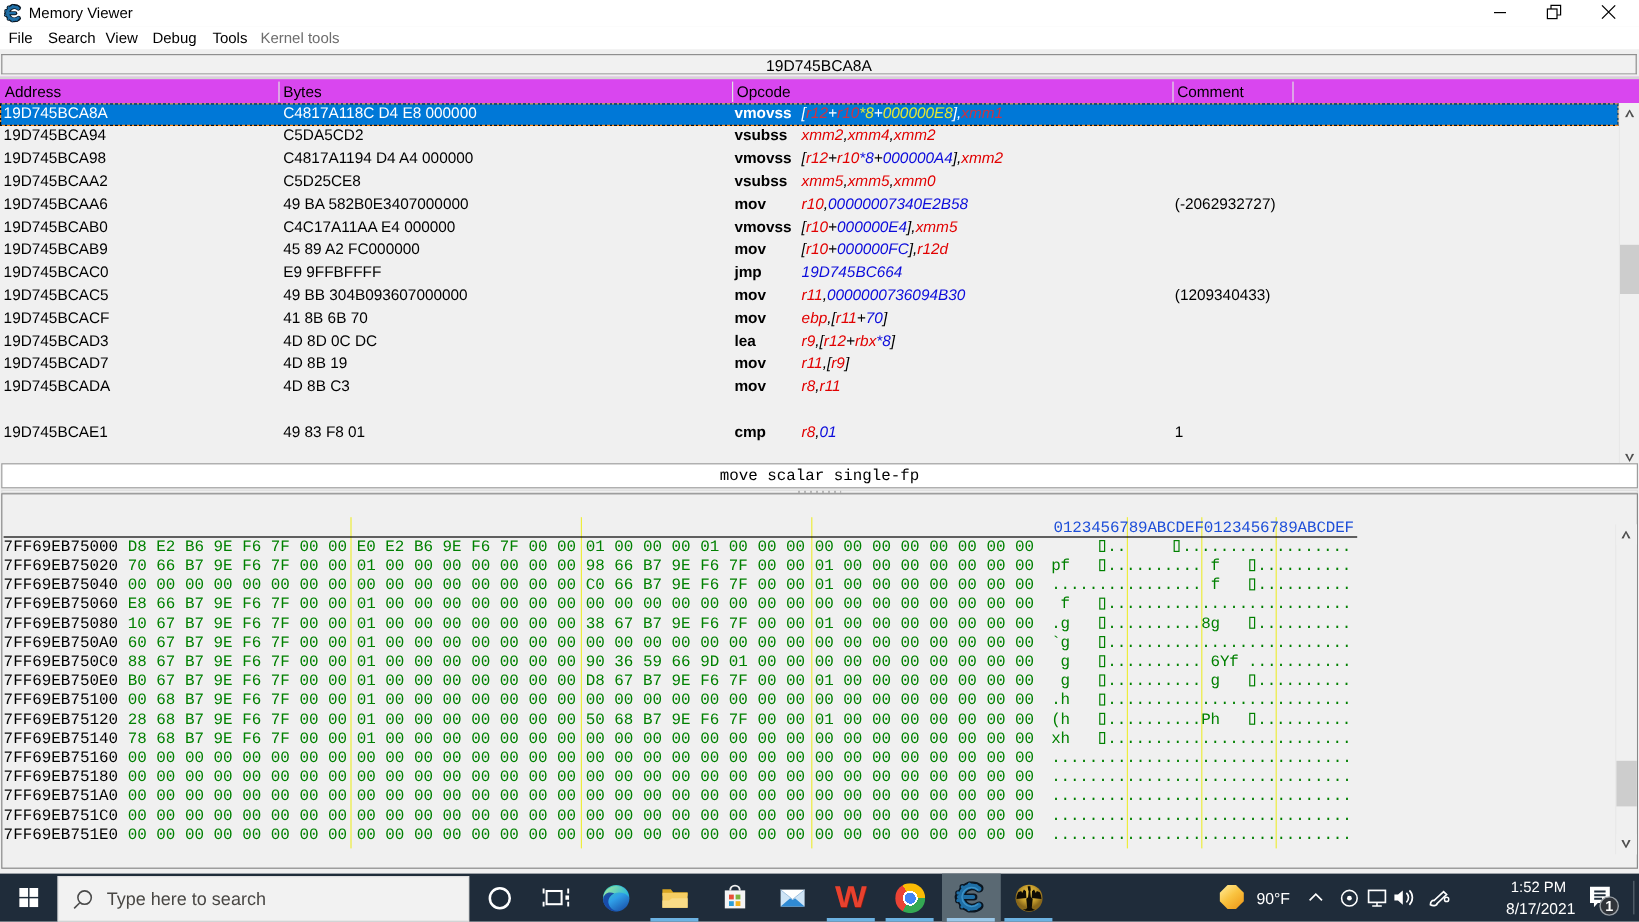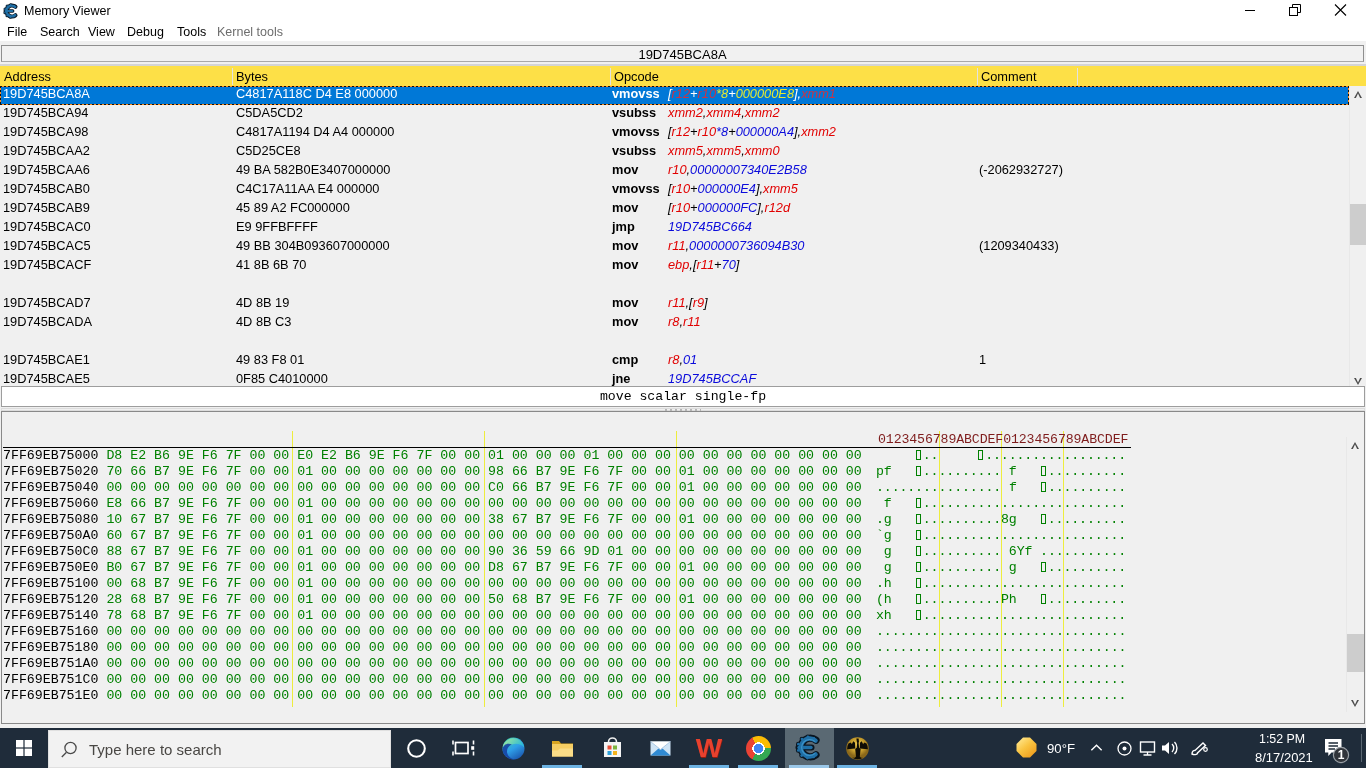--- a/index.html
+++ b/index.html
@@ -4,21 +4,21 @@
 html,body { width:1366px; height:768px; overflow:hidden; background:#f0f0f0;
   font-family:"Liberation Sans",sans-serif; }
 .abs { position:absolute; }
 #titlebar { position:absolute; left:0; top:0; width:1366px; height:22px; background:#fff; }
 #title { position:absolute; left:24px; top:4px; font-size:12.5px; color:#000; }
 #menubar { position:absolute; left:0; top:22px; width:1366px; height:19px; background:#fff; font-size:12.5px; color:#000; }
 #menubar span { position:absolute; top:3px;text-align:right; }
 #addrbox { position:absolute; left:1px; top:45px; width:1363px; height:17px; background:#f1f1f1;
   border:1px solid #8f8f8f; border-bottom-color:#a8a8a8; }
 #addrbox div { text-align:center; font-size:13px; margin-top:1px; }
-#colhead { position:absolute; left:0; top:64px; width:1366px; height:22px; background:#fde047; border-top:2px solid #d4d4d4; }
+#colhead { position:absolute; left:0; top:64px; width:1366px; height:22px; background:#d946ef; border-top:2px solid #d4d4d4; }
 #colhead span { position:absolute; top:3px; font-size:12.8px; color:#000; }
 #colhead i { position:absolute; top:2px; width:1px; height:17px; background:#e2e2e2; }
 #dlist { position:absolute; left:0; top:85.5px; width:1349px; height:301px; background:#f0f0f0; overflow:hidden; }
 .dr { position:absolute; left:0; width:1349px; height:19px; font-size:12.8px; }
 .dr > span { position:absolute; top:0px; white-space:pre; }
 .da { left:3px; color:#000; }
 .db { left:236px; color:#000; }
 .dm { left:612px; font-weight:bold; color:#000; }
 .do { left:668px; color:#000;font-style:italic; }
 .dcm { left:979px; color:#000; }
@@ -183,44 +183,44 @@
       <span class="dm">mov</span>
       <span class="do"><span class="r">r11</span>,<span class="b">0000000736094B30</span></span>
       <span class="dcm">(1209340433)</span>
     </div>
 <div class="dr" style="top:171.5px">
       <span class="da">19D745BCACF</span>
       <span class="db">41 8B 6B 70</span>
       <span class="dm">mov</span>
       <span class="do"><span class="r">ebp</span>,[<span class="r">r11</span>+<span class="b">70</span>]</span>
     </div>
+<div class="dr" style="top:190.5px">
+      <span class="da">19D745BCAD3</span>
+      <span class="db">4D 8D 0C DC</span>
+      <span class="dm">lea</span>
+      <span class="do"><span class="r">r9</span>,[<span class="r">r12</span>+<span class="r">rbx</span><span class="b">*</span><span class="b">8</span>]</span>
+    </div>
 <div class="dr" style="top:209.5px">
       <span class="da">19D745BCAD7</span>
       <span class="db">4D 8B 19</span>
       <span class="dm">mov</span>
       <span class="do"><span class="r">r11</span>,[<span class="r">r9</span>]</span>
     </div>
 <div class="dr" style="top:228.5px">
       <span class="da">19D745BCADA</span>
       <span class="db">4D 8B C3</span>
       <span class="dm">mov</span>
       <span class="do"><span class="r">r8</span>,<span class="r">r11</span></span>
     </div>
 <div class="dr" style="top:266.5px">
       <span class="da">19D745BCAE1</span>
       <span class="db">49 83 F8 01</span>
       <span class="dm">cmp</span>
       <span class="do"><span class="r">r8</span>,<span class="b">01</span></span>
       <span class="dcm">1</span>
-    </div>
-<div class="dr" style="top:285.5px">
-      <span class="da">19D745BCAE5</span>
-      <span class="db">0F85 C4010000</span>
-      <span class="dm">jne</span>
-      <span class="do"><span class="b">19D745BCCAF</span></span>
     </div>
 </div>
 
 <div class="sbar" style="left:1349px;top:86px;width:17px;height:304px">
  <div class="sbtn" style="top:0">
       <div class="tri-u"></div>
     </div>
  <div class="sbtn" style="bottom:0">
       <div class="tri-d"></div>
     </div>
@@ -233,21 +233,21 @@
 <div class="abs" style="left:1px;top:407.5px;width:1364px;height:3px;border:1px solid #dcdcdc;background:#f0f0f0"></div>
 <div id="grip"></div>
 
 <div id="hexpanel">
  <div class="yline" style="left:290px"></div>
  <div class="yline" style="left:482px"></div>
  <div class="yline" style="left:674px"></div>
  <div class="yline" style="left:937px"></div>
  <div class="yline" style="left:999px"></div>
  <div class="yline" style="left:1060.5px"></div>
- <div class="hxa" style="top:19.5px;color:#7f1d1d">0123456789ABCDEF0123456789ABCDEF</div>
+ <div class="hxa" style="top:19.5px;color:#1d4ed8">0123456789ABCDEF0123456789ABCDEF</div>
  <div id="hexunderline"></div>
 </div>
 <div class="hxr" style="top:447.8px"><span class="ha">7FF69EB75000</span> <span class="hg">D8 E2 B6 9E F6 7F 00 00 E0 E2 B6 9E F6 7F 00 00 01 00 00 00 01 00 00 00 00 00 00 00 00 00 00 00</span></div>
 <div class="hxa" style="top:447.8px">     <i class="bx"></i>..     <i class="bx"></i>..................</div>
 <div class="hxr" style="top:463.8px"><span class="ha">7FF69EB75020</span> <span class="hg">70 66 B7 9E F6 7F 00 00 01 00 00 00 00 00 00 00 98 66 B7 9E F6 7F 00 00 01 00 00 00 00 00 00 00</span></div>
 <div class="hxa" style="top:463.8px">pf   <i class="bx"></i>.......... f   <i class="bx"></i>..........</div>
 <div class="hxr" style="top:479.8px"><span class="ha">7FF69EB75040</span> <span class="hg">00 00 00 00 00 00 00 00 00 00 00 00 00 00 00 00 C0 66 B7 9E F6 7F 00 00 01 00 00 00 00 00 00 00</span></div>
 <div class="hxa" style="top:479.8px">................ f   <i class="bx"></i>..........</div>
 <div class="hxr" style="top:495.8px"><span class="ha">7FF69EB75060</span> <span class="hg">E8 66 B7 9E F6 7F 00 00 01 00 00 00 00 00 00 00 00 00 00 00 00 00 00 00 00 00 00 00 00 00 00 00</span></div>
 <div class="hxa" style="top:495.8px"> f   <i class="bx"></i>..........................</div>

